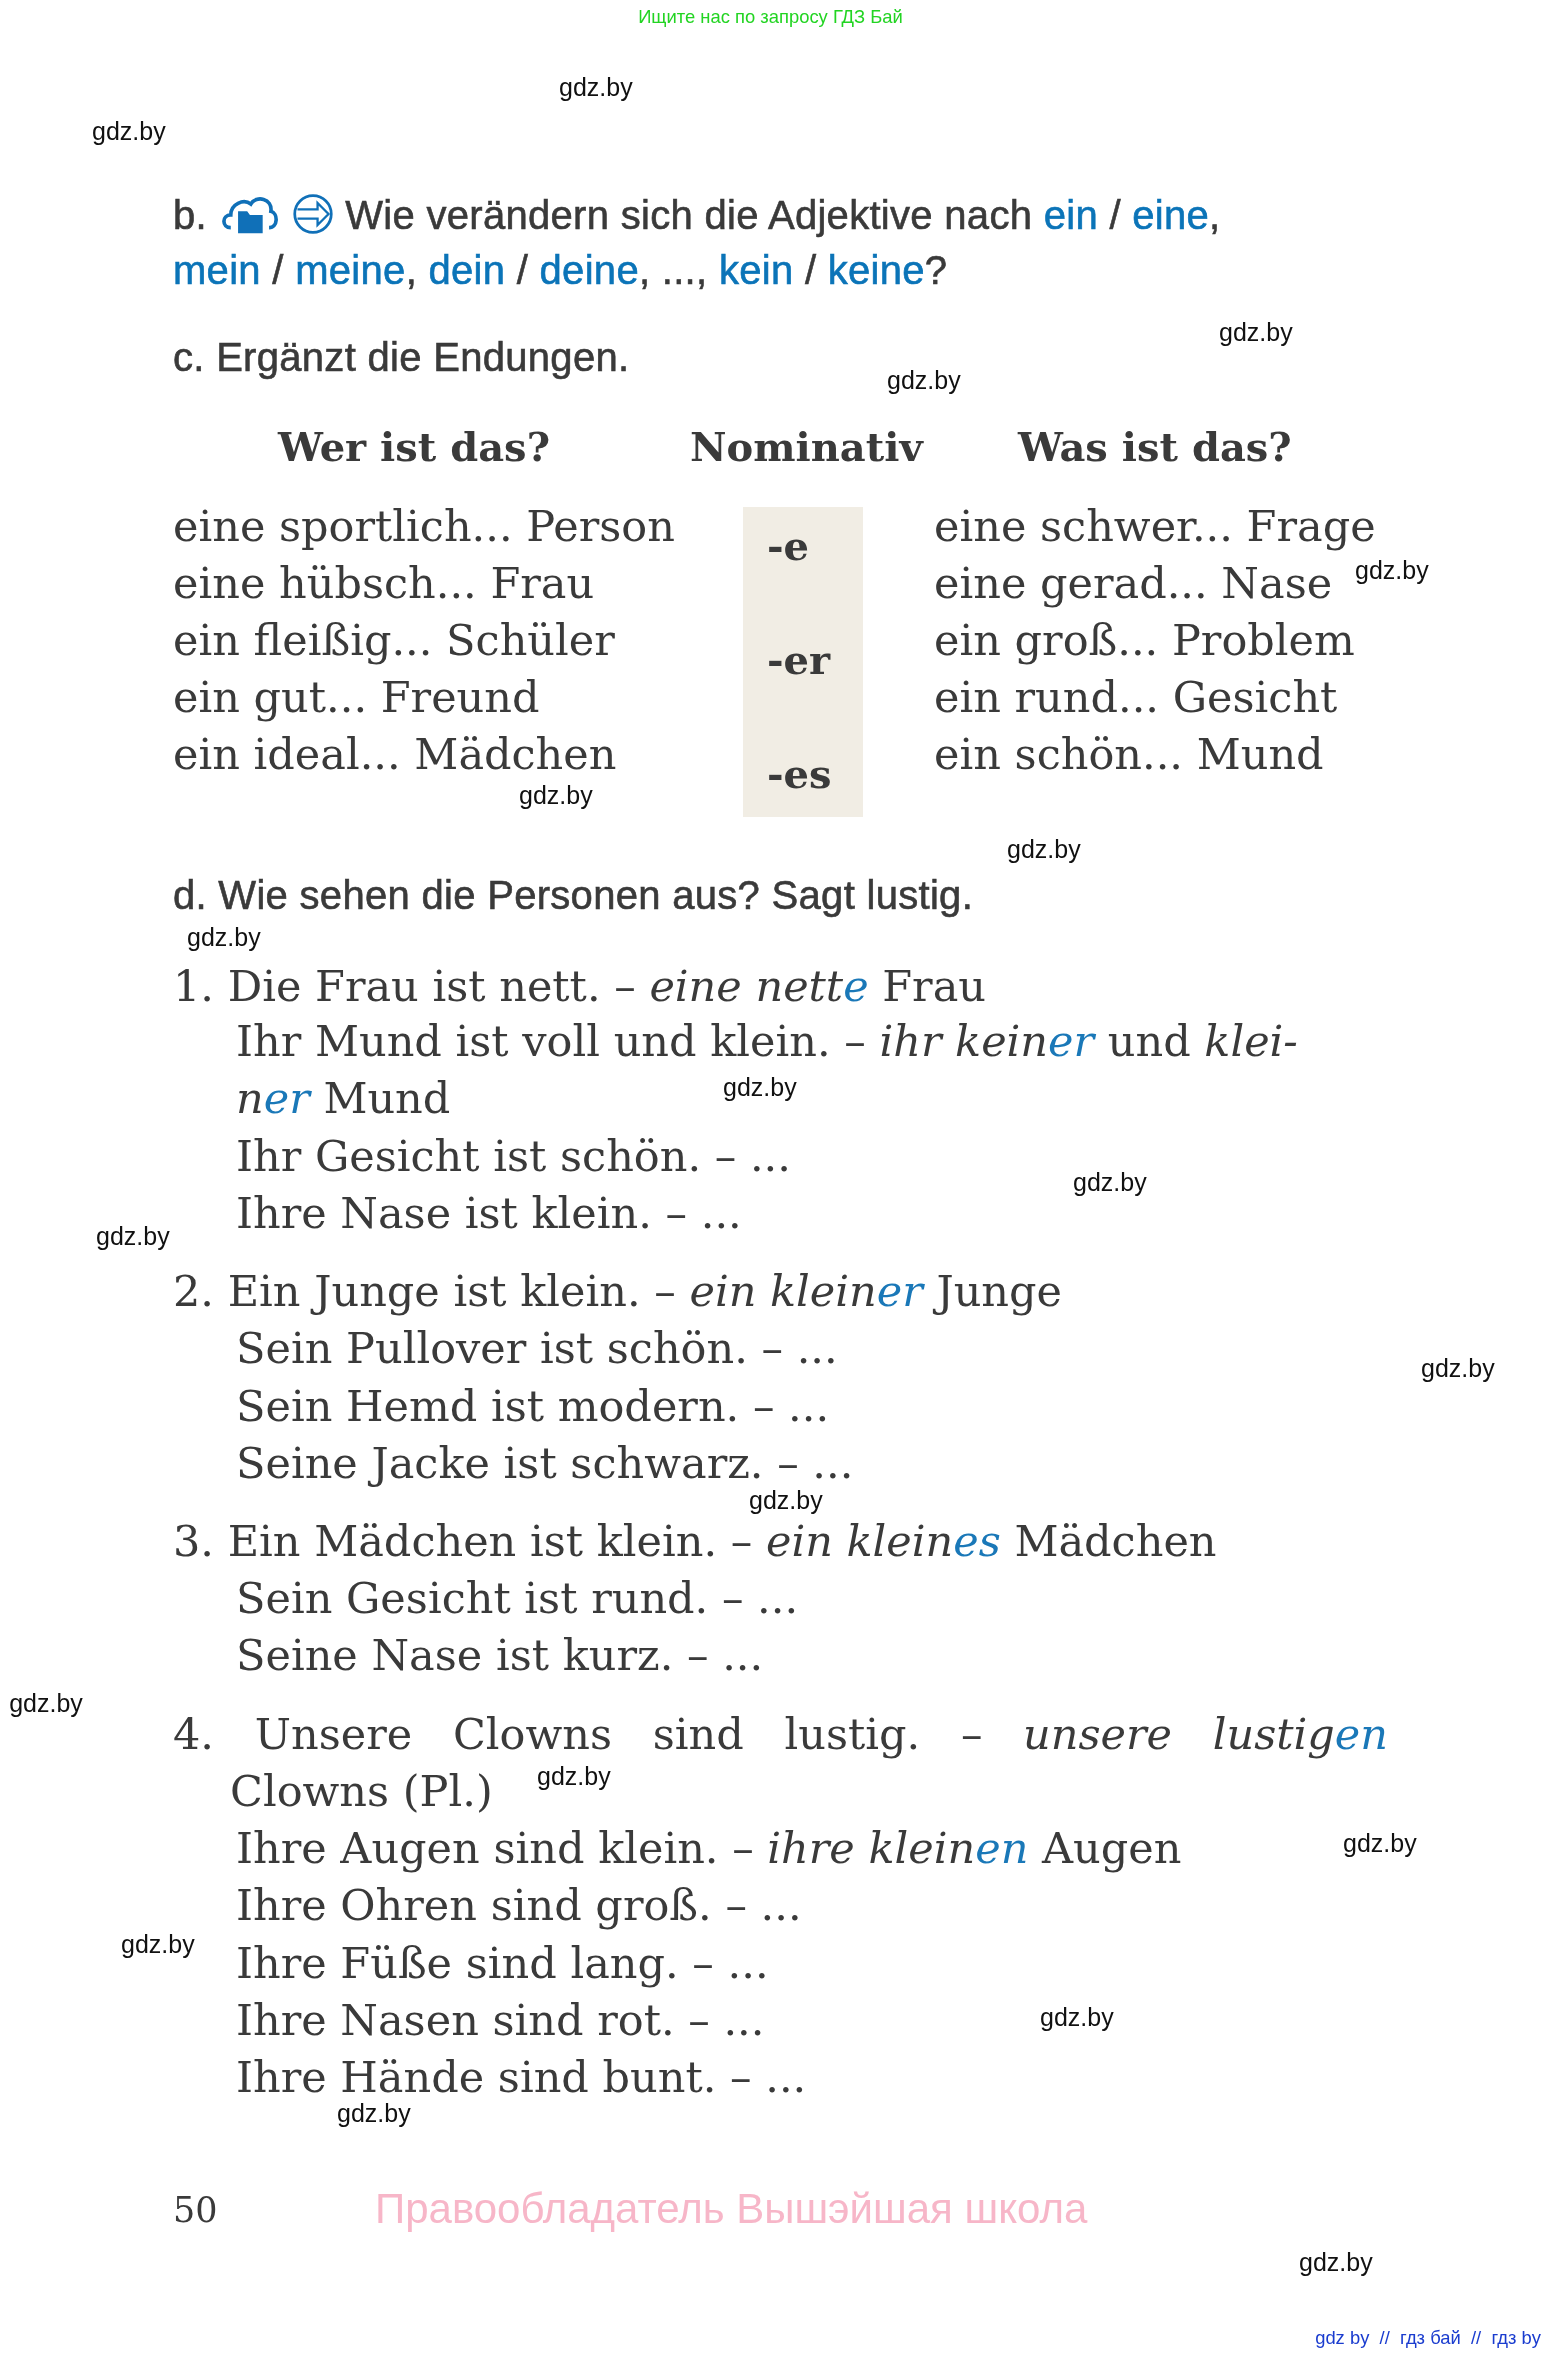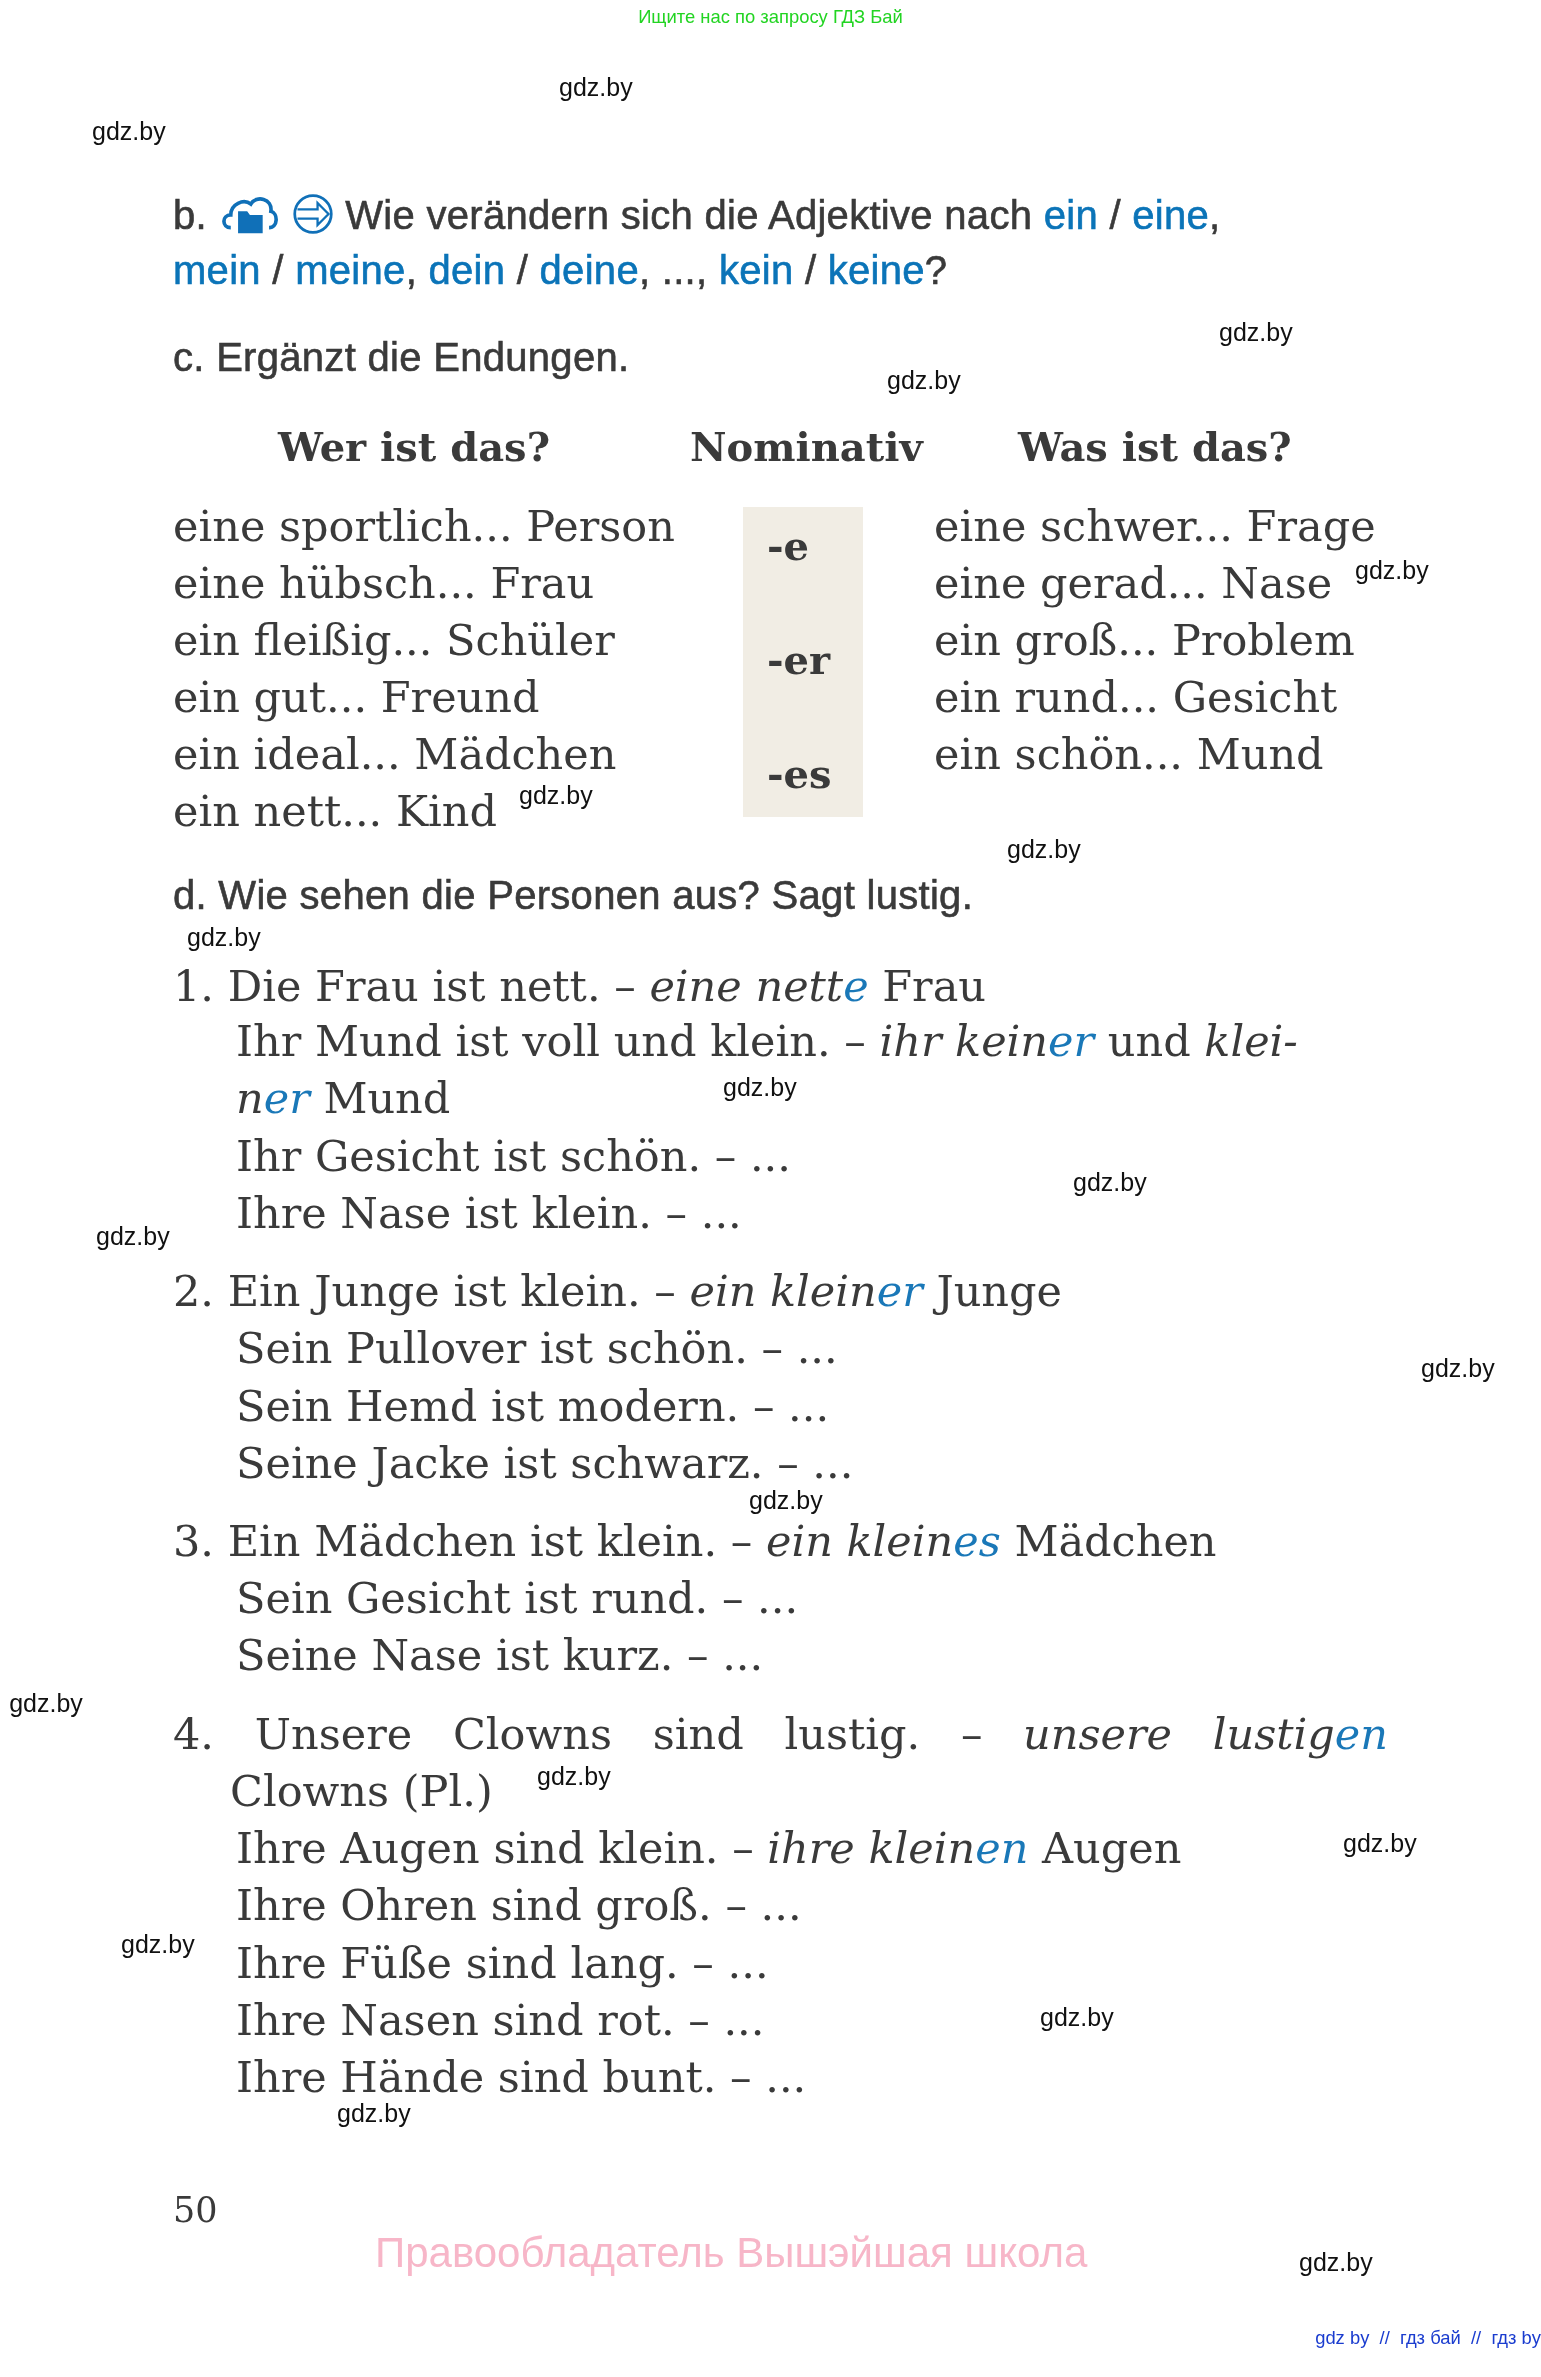--- a/index.html
+++ b/index.html
@@ -13,21 +13,21 @@
   .blue { color:#0b74b8; -webkit-text-stroke:0.6px #0b74b8; }
   .icon-wrap { display:inline-block; vertical-align:middle; }
   .hdr { font-size:40px; font-weight:bold; color:#3a3a3a; }
   .row { font-size:43px; color:#3a3a3a; line-height:57px; }
   .ending-box { position:absolute; left:743px; top:507px; width:120px; height:310px; background:#f1ede4; }
   .ending { position:absolute; left:767px; font-size:40px; font-weight:bold; color:#3a3a3a; font-family:"DejaVu Serif", serif; }
   .line { font-size:43px; color:#3a3a3a; }
   .it { font-style:italic; }
   .bl { color:#1a78b8; font-style:italic; }
   .pagenum { font-size:35px; color:#3a3a3a;margin-top:23px; }
-  .pink { color:#f7b6c8; font-size:42px;margin-top:44px; }
+  .pink { color:#f7b6c8; font-size:42px; }
   .footer { color:#1a3ccf; font-size:18.4px; }
 </style>
 </head>
 <body>
 
 <div class="abs sans top-banner">Ищите нас по запросу ГДЗ Бай</div>
 
 <div class="abs wm" style="left:559px;top:75px">gdz.by</div>
 <div class="abs wm" style="left:92px;top:119px">gdz.by</div>
 <div class="abs wm" style="left:1219px;top:320px">gdz.by</div>
@@ -91,21 +91,20 @@
 <div class="ending" style="top:522px">-e</div>
 <div class="ending" style="top:636px">-er</div>
 <div class="ending" style="top:750px">-es</div>
 
 <div class="abs serif" style="left:173px;top:498px">
   <div class="row">eine sportlich... Person</div>
   <div class="row">eine hübsch... Frau</div>
   <div class="row">ein fleißig... Schüler</div>
   <div class="row">ein gut... Freund</div>
   <div class="row">ein ideal... Mädchen</div>
-  <div class="row">ein nett... Kind</div>
 </div>
 <div class="abs serif" style="left:934px;top:498px">
   <div class="row">eine schwer... Frage</div>
   <div class="row">eine gerad... Nase</div>
   <div class="row">ein groß... Problem</div>
   <div class="row">ein rund... Gesicht</div>
   <div class="row">ein schön... Mund</div>
 </div>
 
 <div class="abs sans task" style="left:173px;top:873px">d. Wie sehen die Personen aus? Sagt lustig.</div>

